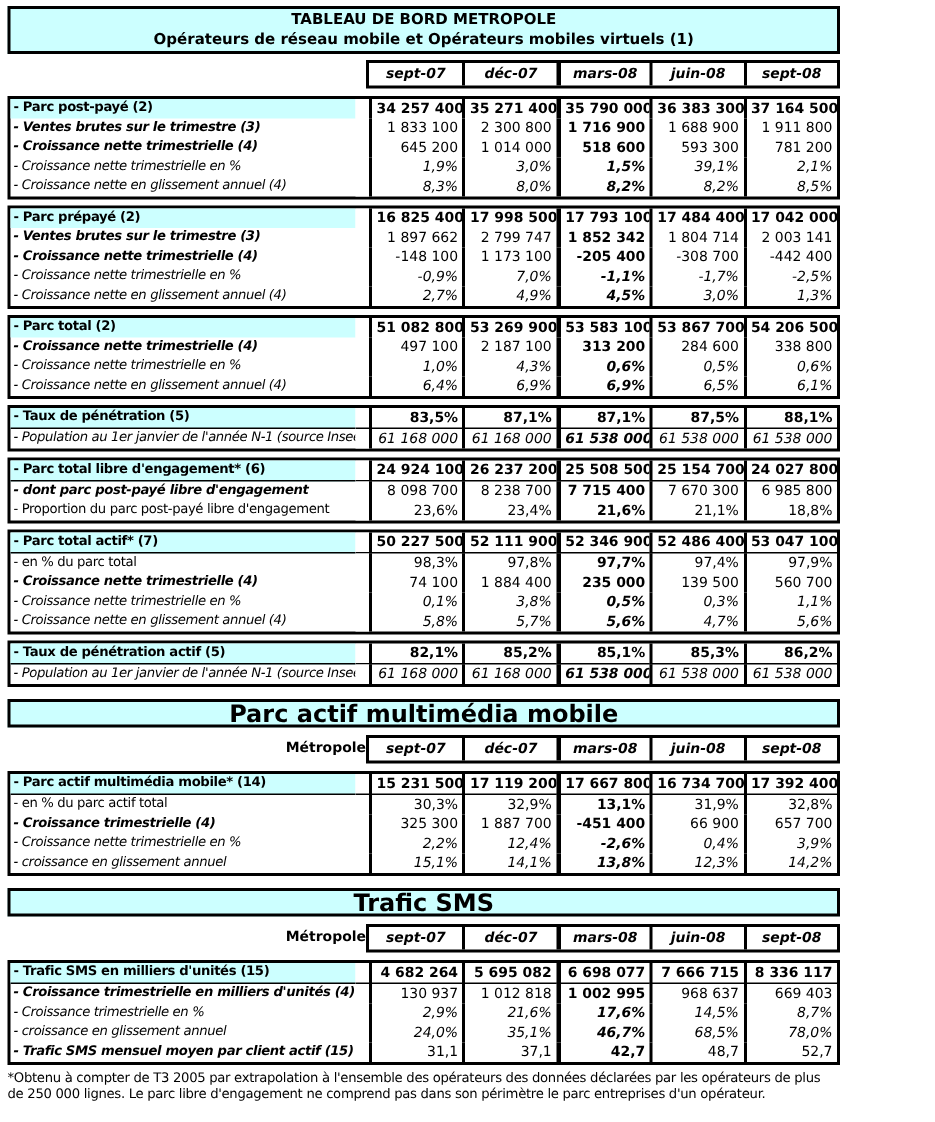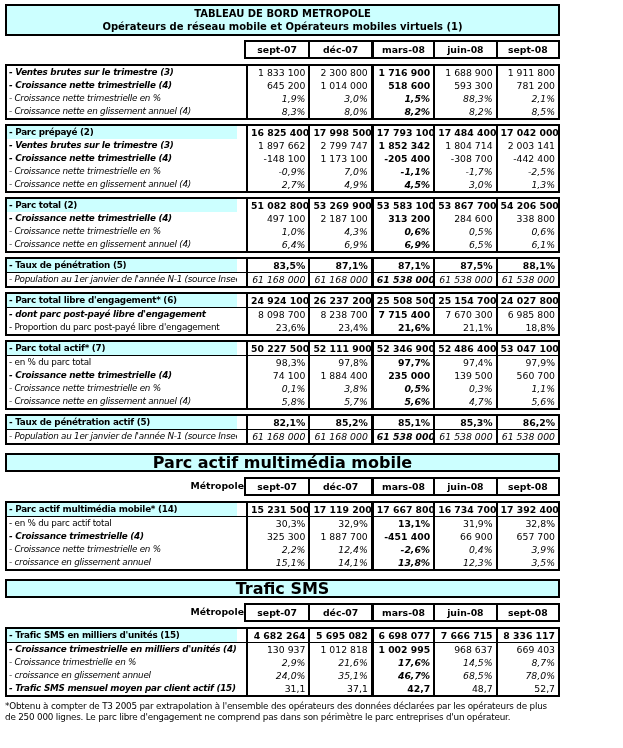--- a/index.html
+++ b/index.html
@@ -13,21 +13,21 @@
   
   .title-band{
     border:2px solid var(--line);background:var(--cyan);
     text-align:center;font-weight:bold;font-size:10px;line-height:13px;
     padding:1px 0;margin-bottom:4px;
   }
   
   .colhead-row{display:flex;margin-bottom:5px;}
   .colhead-row .leftpad{width:239px;flex:none;font-weight:bold;font-size:9.3px;line-height:17px;text-align:right;}
   .colhead{flex:1;display:grid;grid-template-columns:repeat(5,1fr);border:2px solid var(--line);height:19px;}
-  .hcell{text-align:center;font-weight:bold;font-size:9.3px;line-height:15px;border-left:2px solid var(--line);white-space:nowrap;overflow:hidden;}
+  .hcell{text-align:center;font-weight:bold;font-size:9.3px;line-height:15px;border-left:2px solid var(--line);white-space:nowrap;overflow:hidden;font-style:italic;}
   .hcell.c1{border-left:none;}
   .hcell.c3{border-left-width:3px;}
   
   .block{border:2px solid var(--line);margin-bottom:4px;}
   .row{display:grid;grid-template-columns:230px 9px repeat(5,1fr);}
   .cell{line-height:13px;font-size:9.3px;white-space:nowrap;overflow:hidden;}
   .lbl{padding:0 2px;font-size:8.8px;letter-spacing:-0.25px;}
   .spacer{background:#fff;}
   .val{text-align:right;padding:0 3px;border-left:2px solid var(--line);}
   .val.c3{border-left-width:3px;font-weight:bold;}
@@ -60,20 +60,29 @@
     <div class="colhead">
         <div class="hcell c1">sept-07</div>
         <div class="hcell c2">déc-07</div>
         <div class="hcell c3">mars-08</div>
         <div class="hcell c4">juin-08</div>
         <div class="hcell c5">sept-08</div>
       </div>
   </div>
 
   <div class="block">
+      <div class="row s-title">
+        <div class="cell lbl">- Parc post-payé (2)</div>
+        <div class="cell spacer"></div>
+        <div class="cell val c1">34 257 400</div>
+        <div class="cell val c2">35 271 400</div>
+        <div class="cell val c3">35 790 000</div>
+        <div class="cell val c4">36 383 300</div>
+        <div class="cell val c5">37 164 500</div>
+      </div>
       <div class="row s-bold-label">
         <div class="cell lbl">- Ventes brutes sur le trimestre (3)</div>
         <div class="cell spacer"></div>
         <div class="cell val c1">1 833 100</div>
         <div class="cell val c2">2 300 800</div>
         <div class="cell val c3">1 716 900</div>
         <div class="cell val c4">1 688 900</div>
         <div class="cell val c5">1 911 800</div>
       </div>
       <div class="row s-bold-label">
@@ -84,21 +93,21 @@
         <div class="cell val c3">518 600</div>
         <div class="cell val c4">593 300</div>
         <div class="cell val c5">781 200</div>
       </div>
       <div class="row s-italic">
         <div class="cell lbl">- Croissance nette trimestrielle en %</div>
         <div class="cell spacer"></div>
         <div class="cell val c1">1,9%</div>
         <div class="cell val c2">3,0%</div>
         <div class="cell val c3">1,5%</div>
-        <div class="cell val c4">88,3%</div>
+        <div class="cell val c4">39,1%</div>
         <div class="cell val c5">2,1%</div>
       </div>
       <div class="row s-italic">
         <div class="cell lbl">- Croissance nette en glissement annuel (4)</div>
         <div class="cell spacer"></div>
         <div class="cell val c1">8,3%</div>
         <div class="cell val c2">8,0%</div>
         <div class="cell val c3">8,2%</div>
         <div class="cell val c4">8,2%</div>
         <div class="cell val c5">8,5%</div>
@@ -356,21 +365,21 @@
         <div class="cell val c4">0,4%</div>
         <div class="cell val c5">3,9%</div>
       </div>
       <div class="row s-italic">
         <div class="cell lbl">- croissance en glissement annuel</div>
         <div class="cell spacer"></div>
         <div class="cell val c1">15,1%</div>
         <div class="cell val c2">14,1%</div>
         <div class="cell val c3">13,8%</div>
         <div class="cell val c4">12,3%</div>
-        <div class="cell val c5">3,5%</div>
+        <div class="cell val c5">14,2%</div>
       </div>
     </div>
 
   <div class="section-band">Trafic SMS</div>
 
   <div class="colhead-row">
     <div class="leftpad">Métropole</div>
     <div class="colhead">
         <div class="hcell c1">sept-07</div>
         <div class="hcell c2">déc-07</div>

